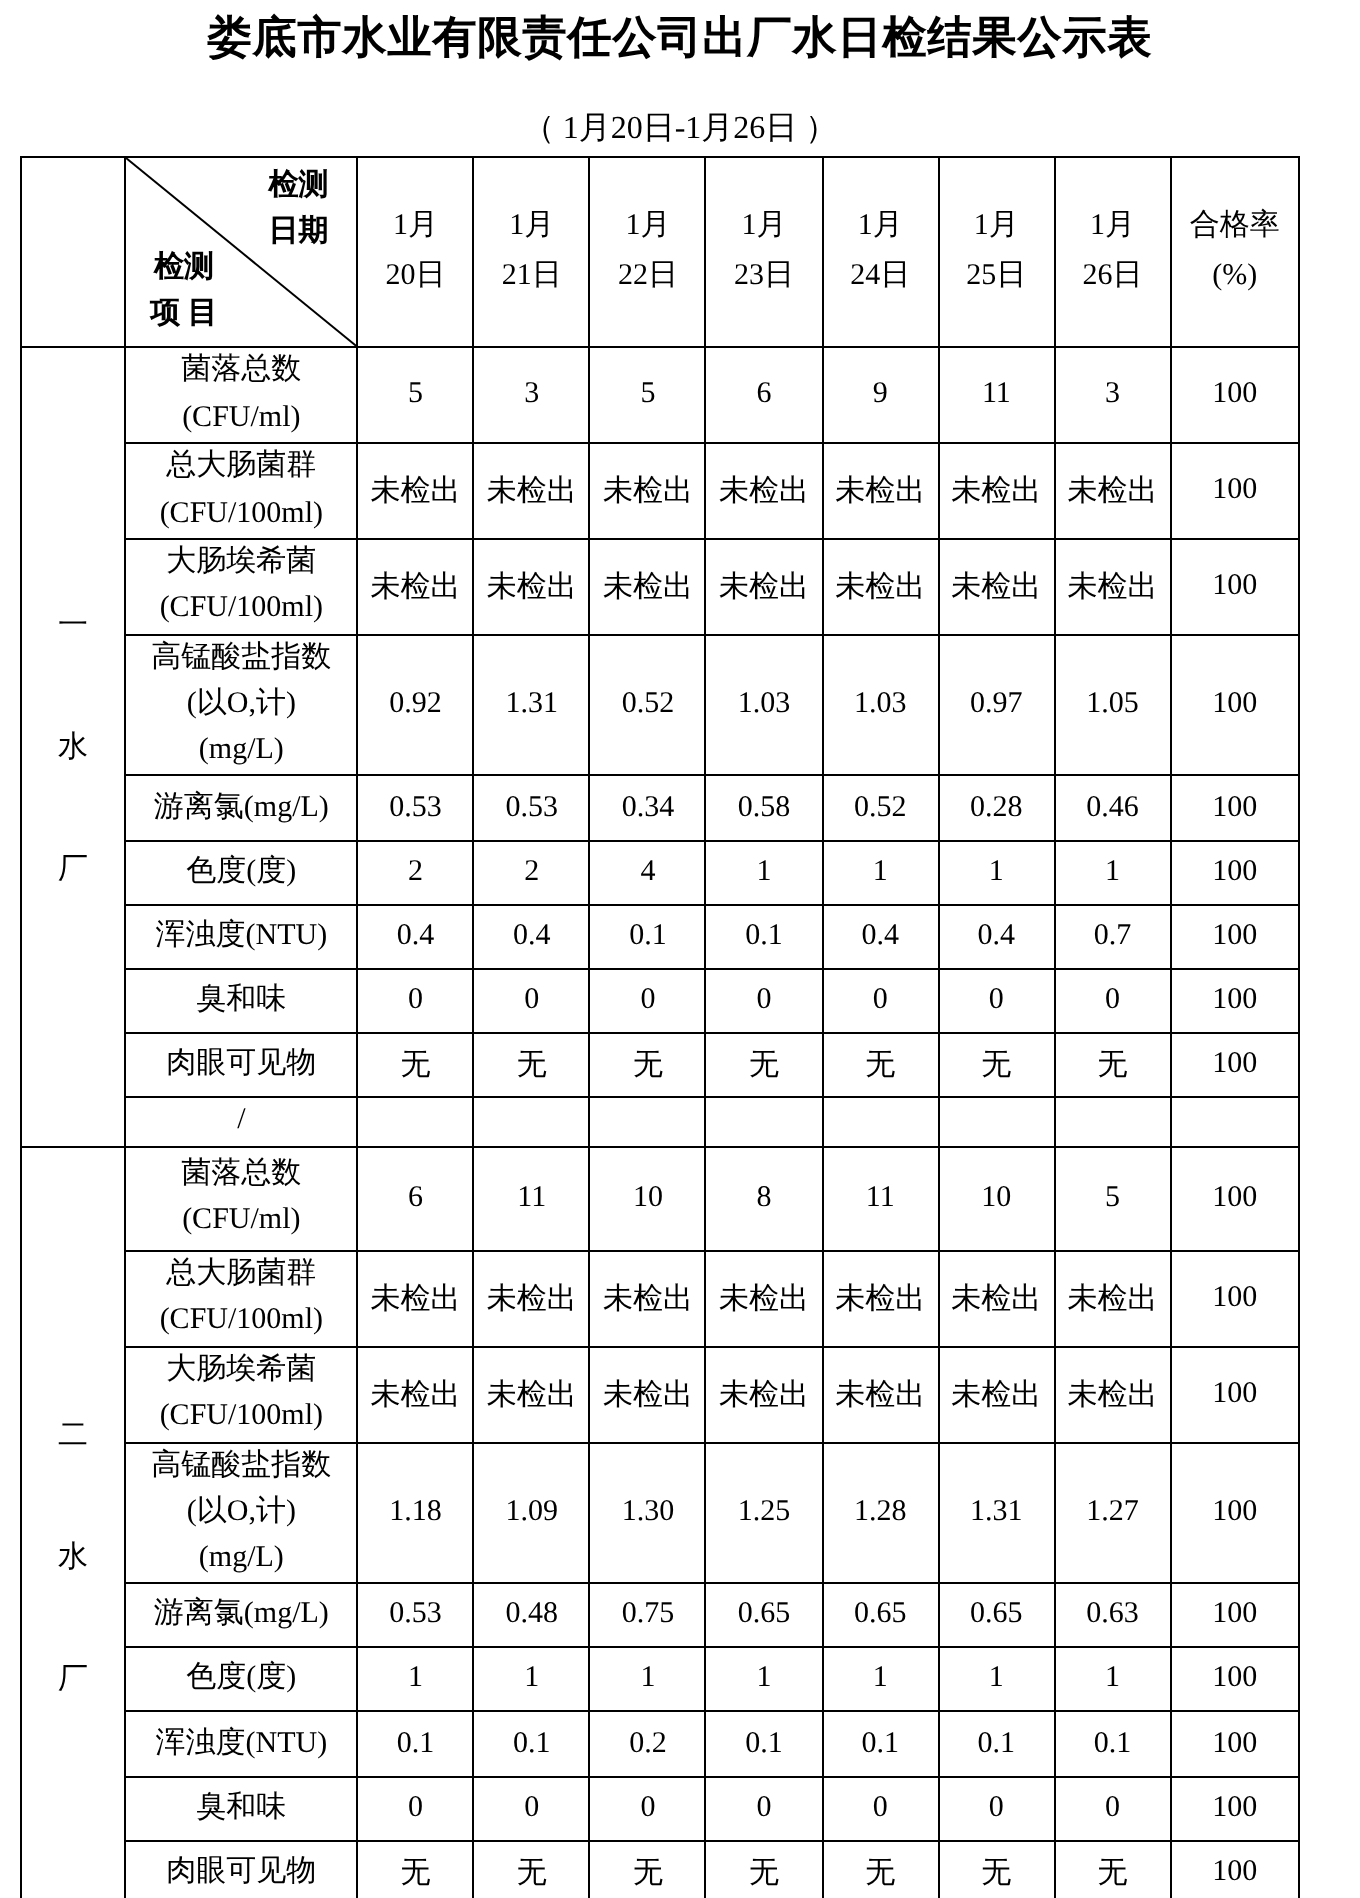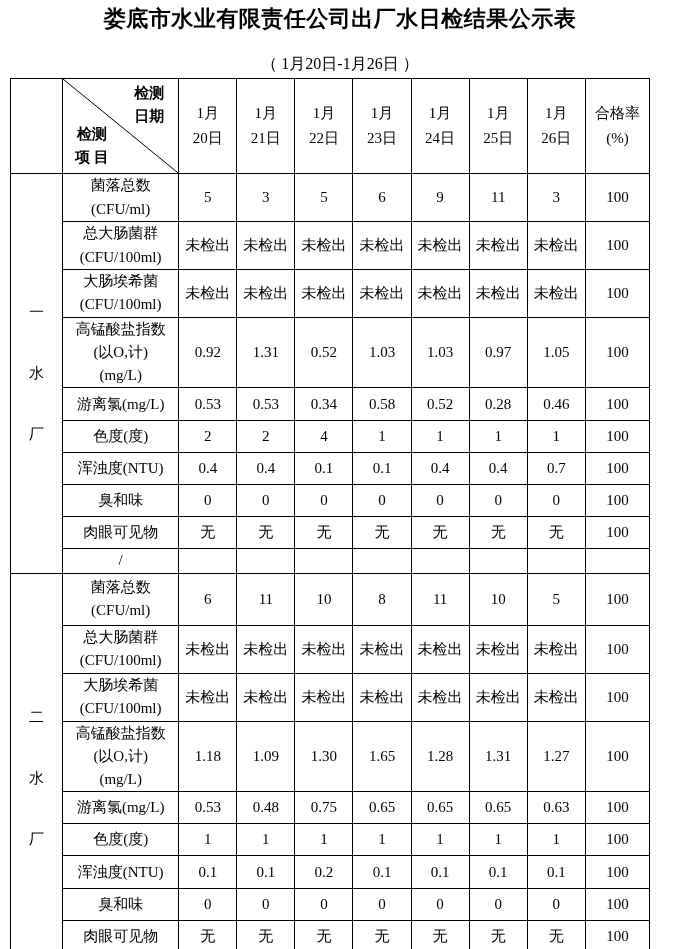--- a/index.html
+++ b/index.html
@@ -325,21 +325,21 @@
       </tr>
       <tr style="height: 60px;">
         <td>
           <div class="label-line">高锰酸盐指数</div>
           <div class="label-line">(以O,计)</div>
           <div class="label-line">(mg/L)</div>
         </td>
         <td class="val">1.18</td>
         <td class="val">1.09</td>
         <td class="val">1.30</td>
-        <td class="val">1.65</td>
+        <td class="val">1.25</td>
         <td class="val">1.28</td>
         <td class="val">1.31</td>
         <td class="val">1.27</td>
         <td class="val">100</td>
       </tr>
       <tr style="height: 32px;">
         <td>
           <div class="label-line">游离氯(mg/L)</div>
         </td>
         <td class="val">0.53</td>

